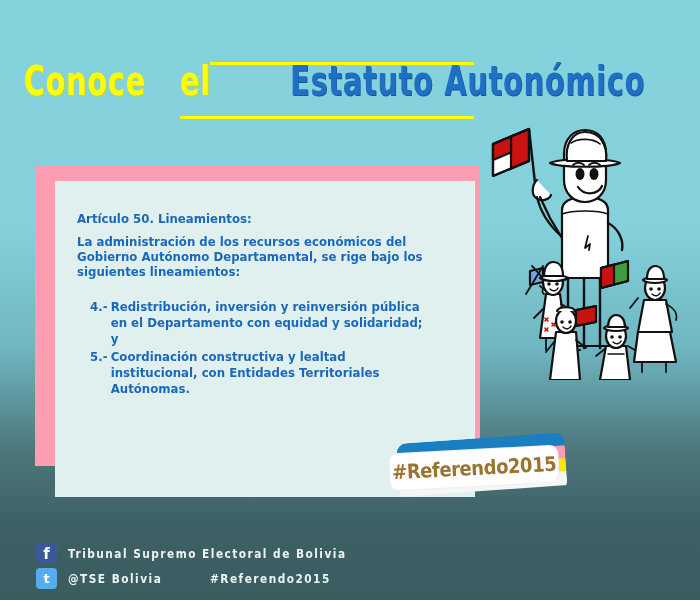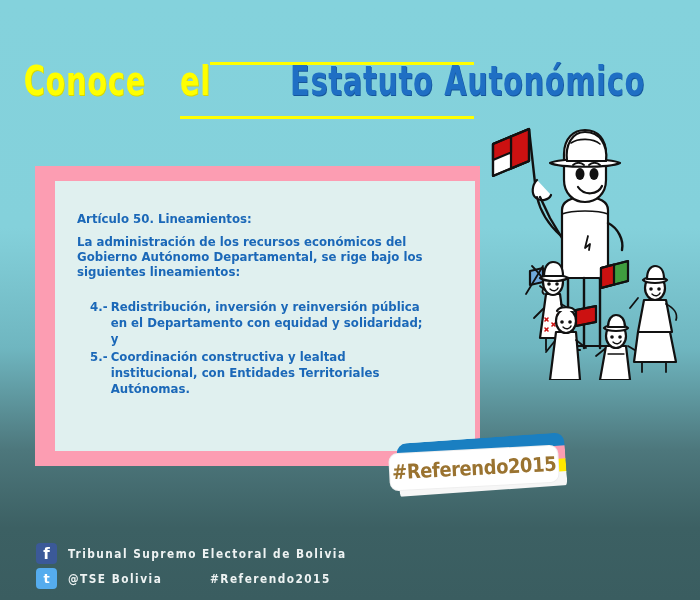--- a/index.html
+++ b/index.html
@@ -36,21 +36,21 @@
   .underline-bot{
     position:absolute;left:180px;top:116px;width:294px;height:3px;background:#ffff00;
   }
 
   
   .pink-frame{
     position:absolute;left:35px;top:166px;width:445px;height:300px;
     background:#fc9db2;
   }
   .content-card{
-    position:absolute;left:55px;top:181px;width:420px;height:270px;
+    position:absolute;left:55px;top:181px;width:420px;height:316px;
     background:#e0f0ef;
   }
   .card-inner{padding:30px 18px 0 22px;}
   .art-head{
     color:#1b68b8;font-weight:bold;font-size:12.5px;
     font-family:"DejaVu Sans", sans-serif;
     transform:scaleX(0.94);transform-origin:left center;
     margin:0 0 8px 0;letter-spacing:0px;
   }
   .art-para{

